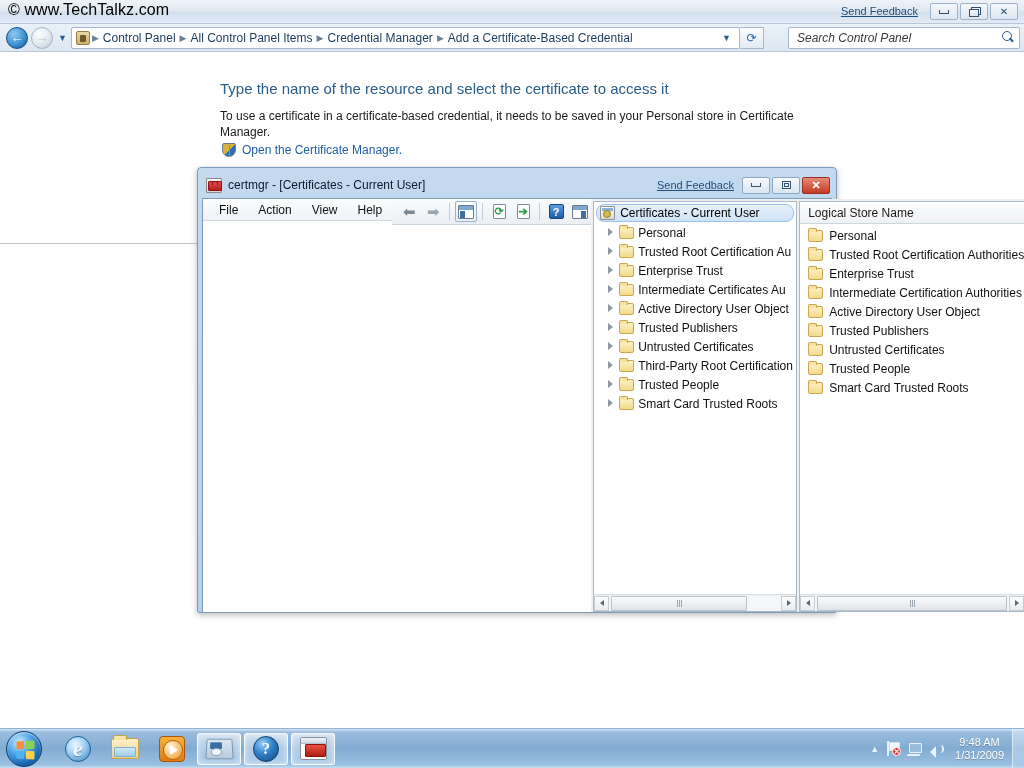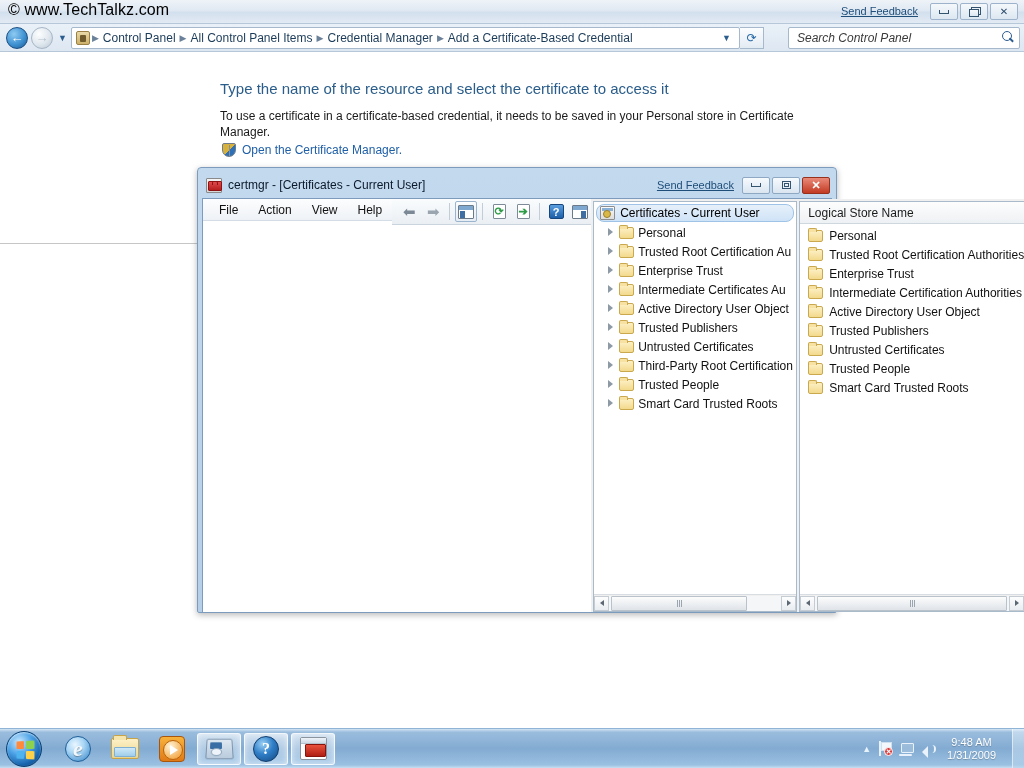--- a/index.html
+++ b/index.html
@@ -386,21 +386,21 @@
   .ico-vol:before {
     content:""; position:absolute; left:1px; top:4px;
     border-right:6px solid #eaf3fb; border-top:6px solid transparent; border-bottom:6px solid transparent;
   }
   .ico-vol:after {
     content:""; position:absolute; left:8px; top:3px; width:5px; height:8px;
     border-right:2px solid #eaf3fb; border-radius:0 8px 8px 0;
   }
   .clock {
     text-align:center; color:#ffffff; font-size:11px; line-height:13px;
-    padding: 0 16px 0 2px; cursor:pointer; text-shadow: 0 1px 1px rgba(0,0,0,.25);
+    padding: 0 8px 0 2px; cursor:pointer; text-shadow: 0 1px 1px rgba(0,0,0,.25);
   }
   .showdesk {
     width: 12px; height: 100%; flex:0 0 auto;
     background: linear-gradient(to bottom, rgba(235,245,253,.5), rgba(180,210,236,.5));
     border-left:1px solid rgba(255,255,255,.55);
   }
 </style>
 </head>
 <body>
 

